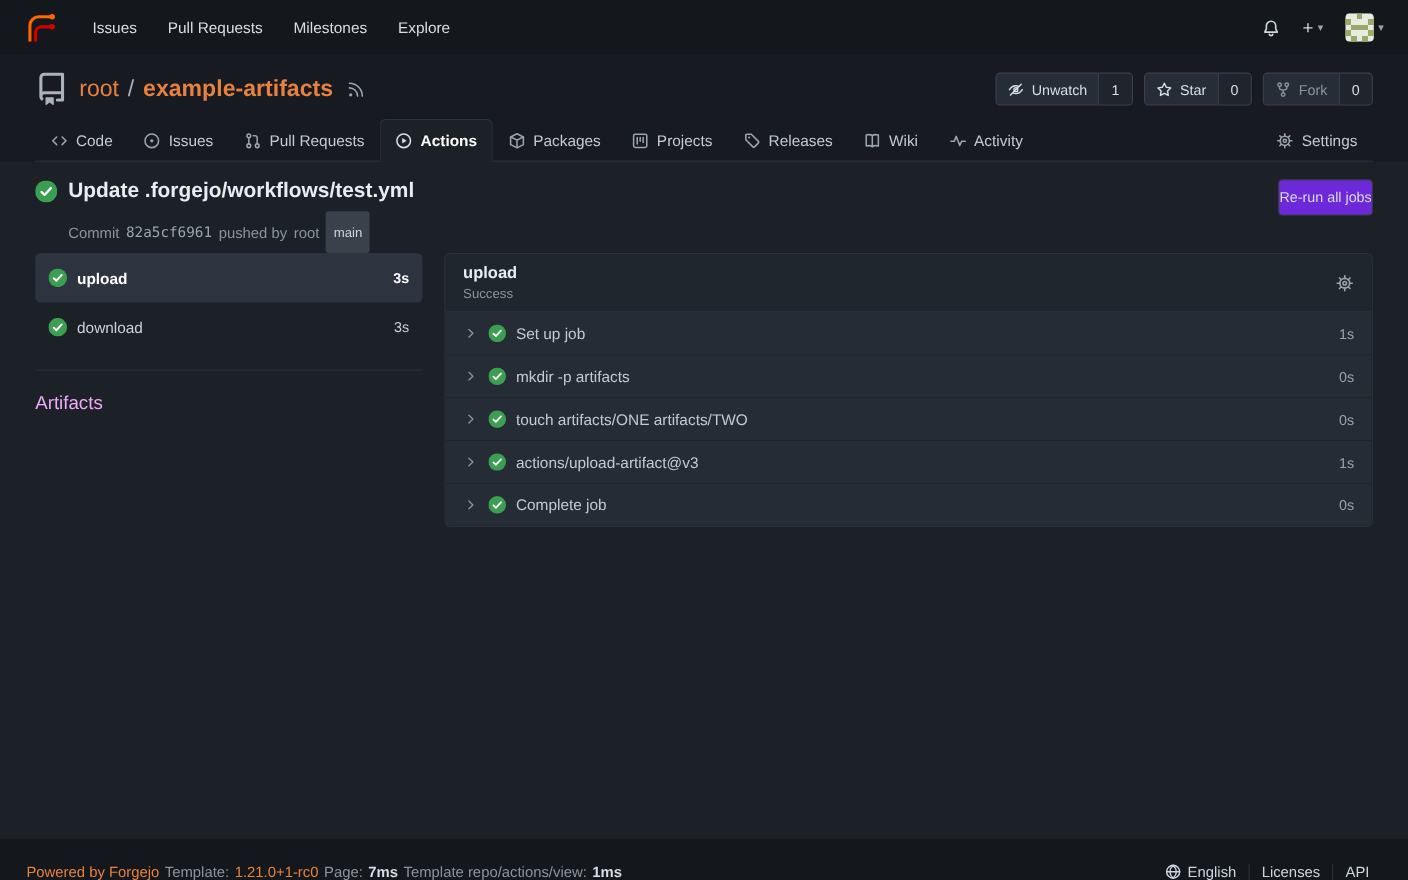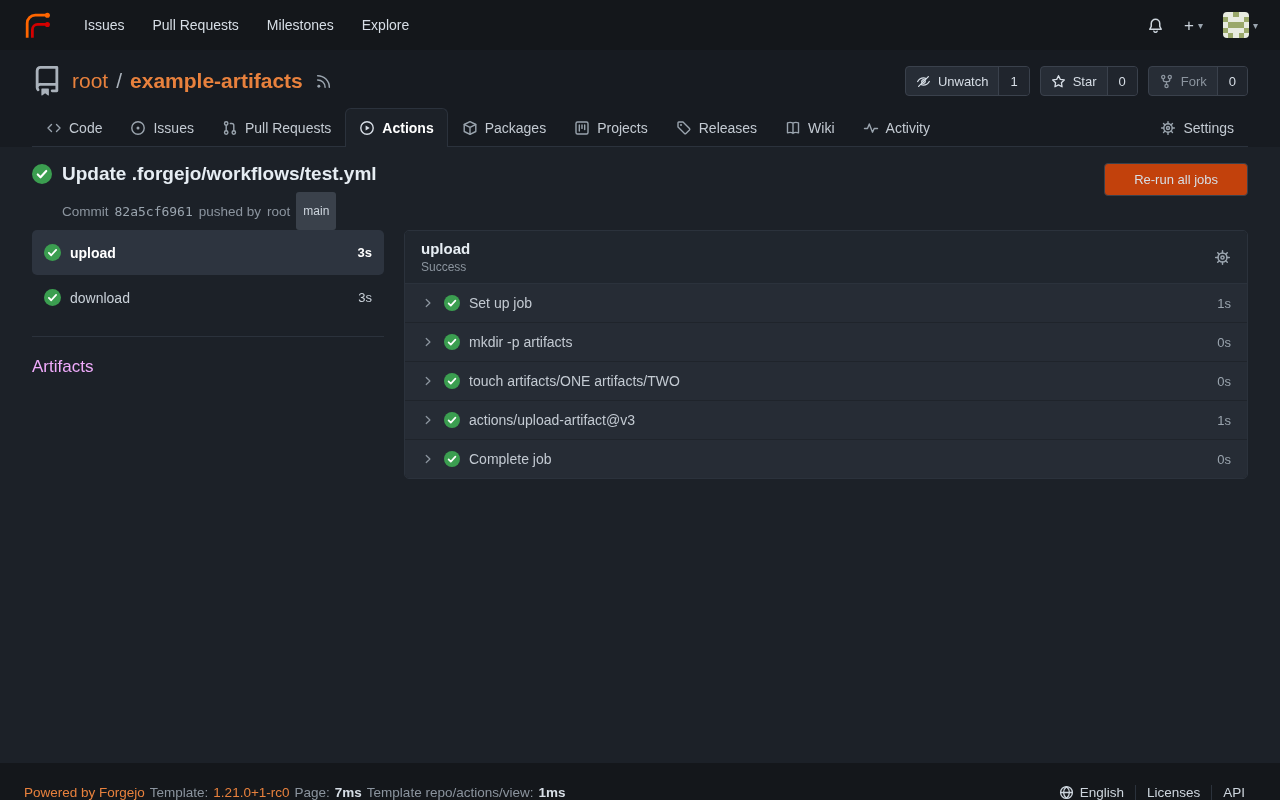--- a/index.html
+++ b/index.html
@@ -52,21 +52,21 @@
   .tab.active .ticon{color:#d7dee6}
   .tab-settings{margin-left:auto}
 
   
   .content{flex:1;padding:16px 32px;overflow:hidden}
   .run-header{display:flex;align-items:flex-start;gap:10px}
   .run-head-text h2{margin:0;font-size:19px;color:#e6edf3;font-weight:700}
   .commit-line{margin-top:7px;font-size:13.5px;color:var(--muted);display:flex;align-items:center;gap:6px}
   .sha{font-family:"DejaVu Sans Mono",monospace;font-size:13px;color:#9aa4ae}
   .branch-badge{background:#3a414b;color:#cdd5dd;font-size:12px;padding:12px 7px;border-radius:3px;cursor:pointer}
-  .rerun-btn{margin-left:auto;background:#c2410c;border:1px solid var(--btn-border);color:var(--text);font:inherit;font-size:13px;padding:8px 29px;border-radius:4px;cursor:pointer}
+  .rerun-btn{margin-left:auto;background:#6d28d9;border:1px solid var(--btn-border);color:var(--text);font:inherit;font-size:13px;padding:8px 0;border-radius:4px;cursor:pointer}
 
   .columns{display:flex;gap:20px;align-items:flex-start}
   .left-col{width:352px;flex-shrink:0}
   .job-row{display:flex;align-items:center;gap:9px;padding:14px 12px;border-radius:5px;color:#c9d1d9;cursor:pointer}
   .job-row.active{background:var(--bg-selected);color:#fff;font-weight:700}
   .job-dur{margin-left:auto;font-size:13px}
   .left-divider{border:none;border-top:1px solid var(--border);margin:16px 0 0 0}
   .artifacts-title{margin-top:20px;font-size:17px;color:#f0abfc;font-weight:500}
   .artifact-item{margin-top:16px;display:flex;align-items:center;gap:7px;color:var(--link);cursor:pointer}
   .artifact-item .ficon{color:#c9d1d9}

